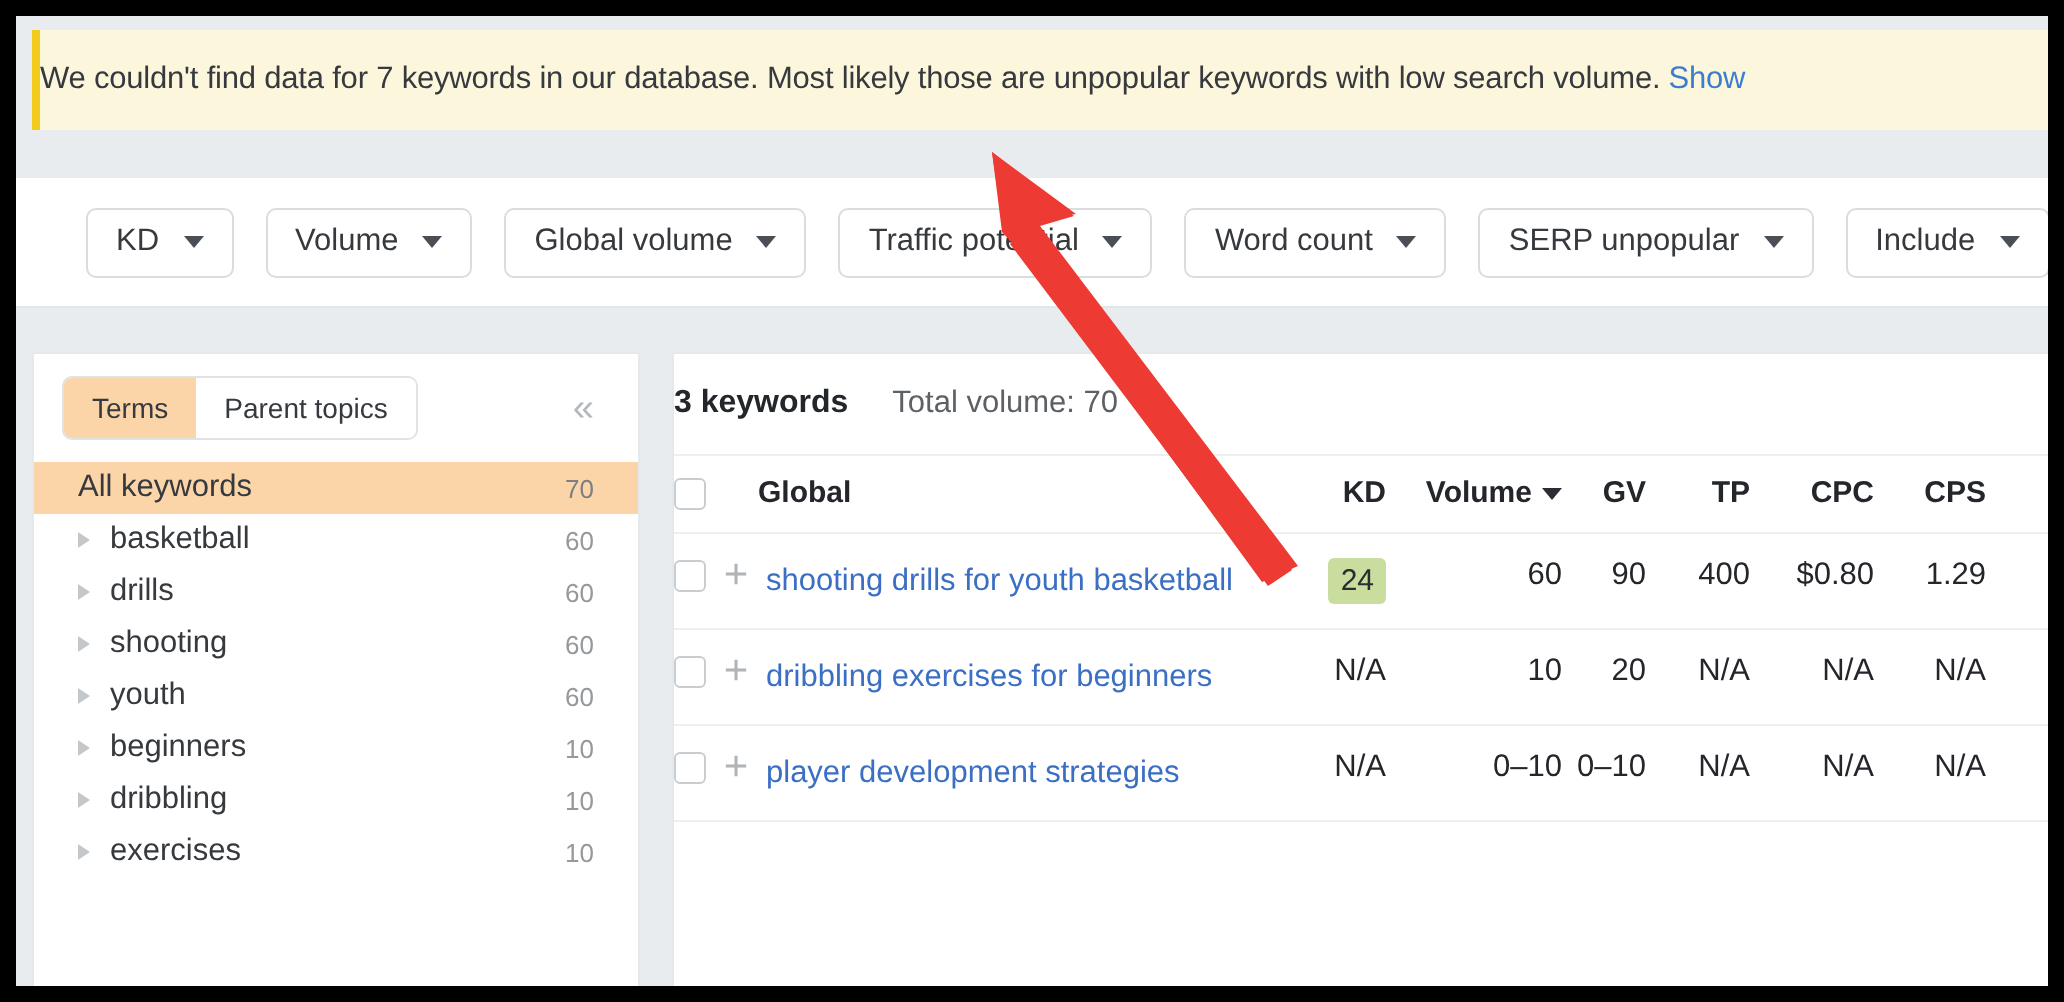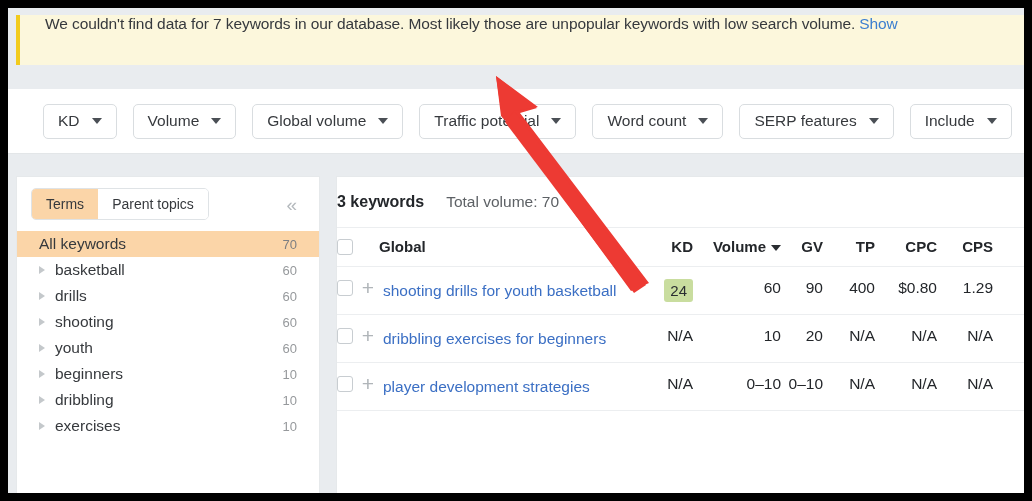--- a/index.html
+++ b/index.html
@@ -21,21 +21,21 @@
   }
 
   
   .banner {
     position: absolute;
     left: 8px; top: 7px;
     width: 1008px; height: 50px;
     background: #fcf7dc;
     border-left: 4px solid #f2cb1d;
     display: flex;
-    padding-left: 25px;
+    align-items: center;
   }
   .banner-text {
     font-size: 15.5px;
     color: #36393d;
     white-space: nowrap;
     letter-spacing: -0.1px;
   }
   .banner-link {
     color: #3b7ecf;
     cursor: pointer;
@@ -305,21 +305,21 @@
     </div>
     <div class="fbtn">
       <span class="fbtn-label">Traffic potential</span>
       <span class="caret"></span>
     </div>
     <div class="fbtn">
       <span class="fbtn-label">Word count</span>
       <span class="caret"></span>
     </div>
     <div class="fbtn">
-      <span class="fbtn-label">SERP features</span>
+      <span class="fbtn-label">SERP unpopular</span>
       <span class="caret"></span>
     </div>
     <div class="fbtn">
       <span class="fbtn-label">Include</span>
       <span class="caret"></span>
     </div>
   </div>
 
   <div class="content">
 

